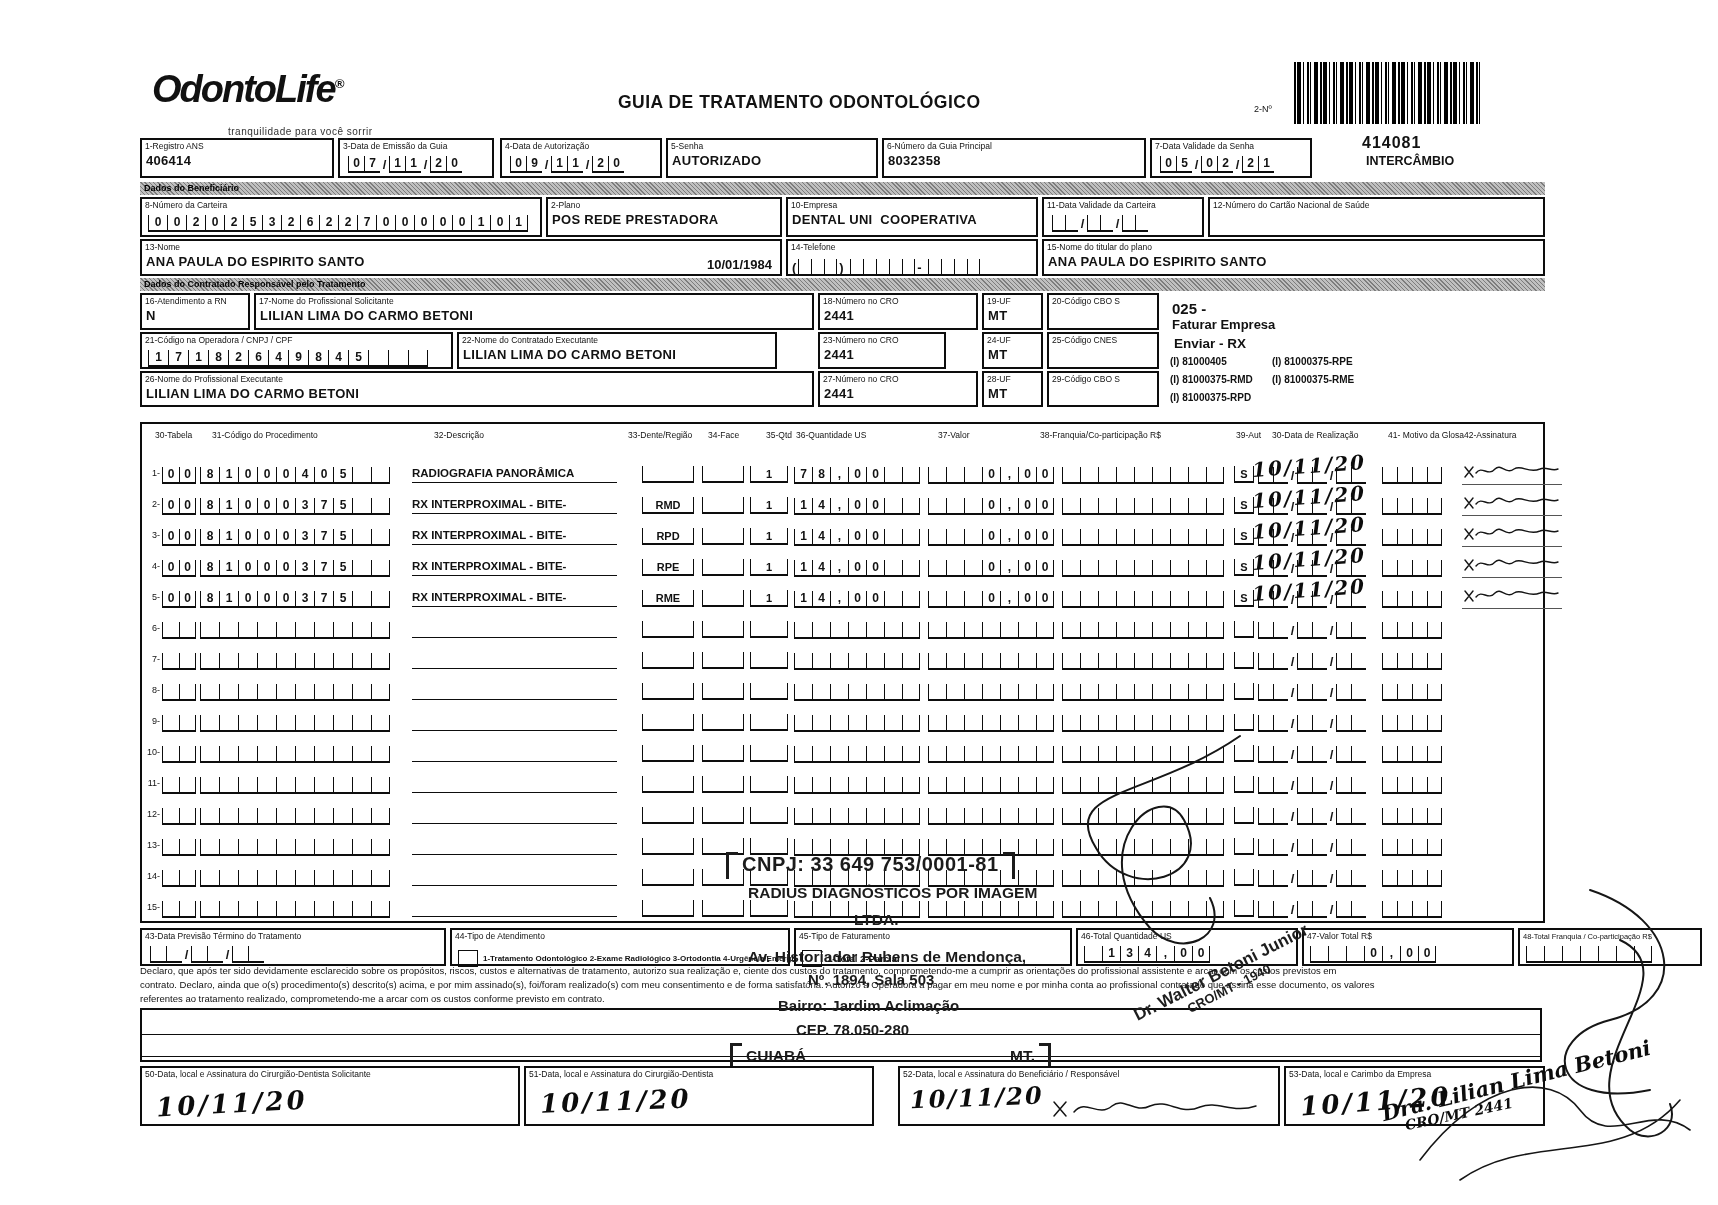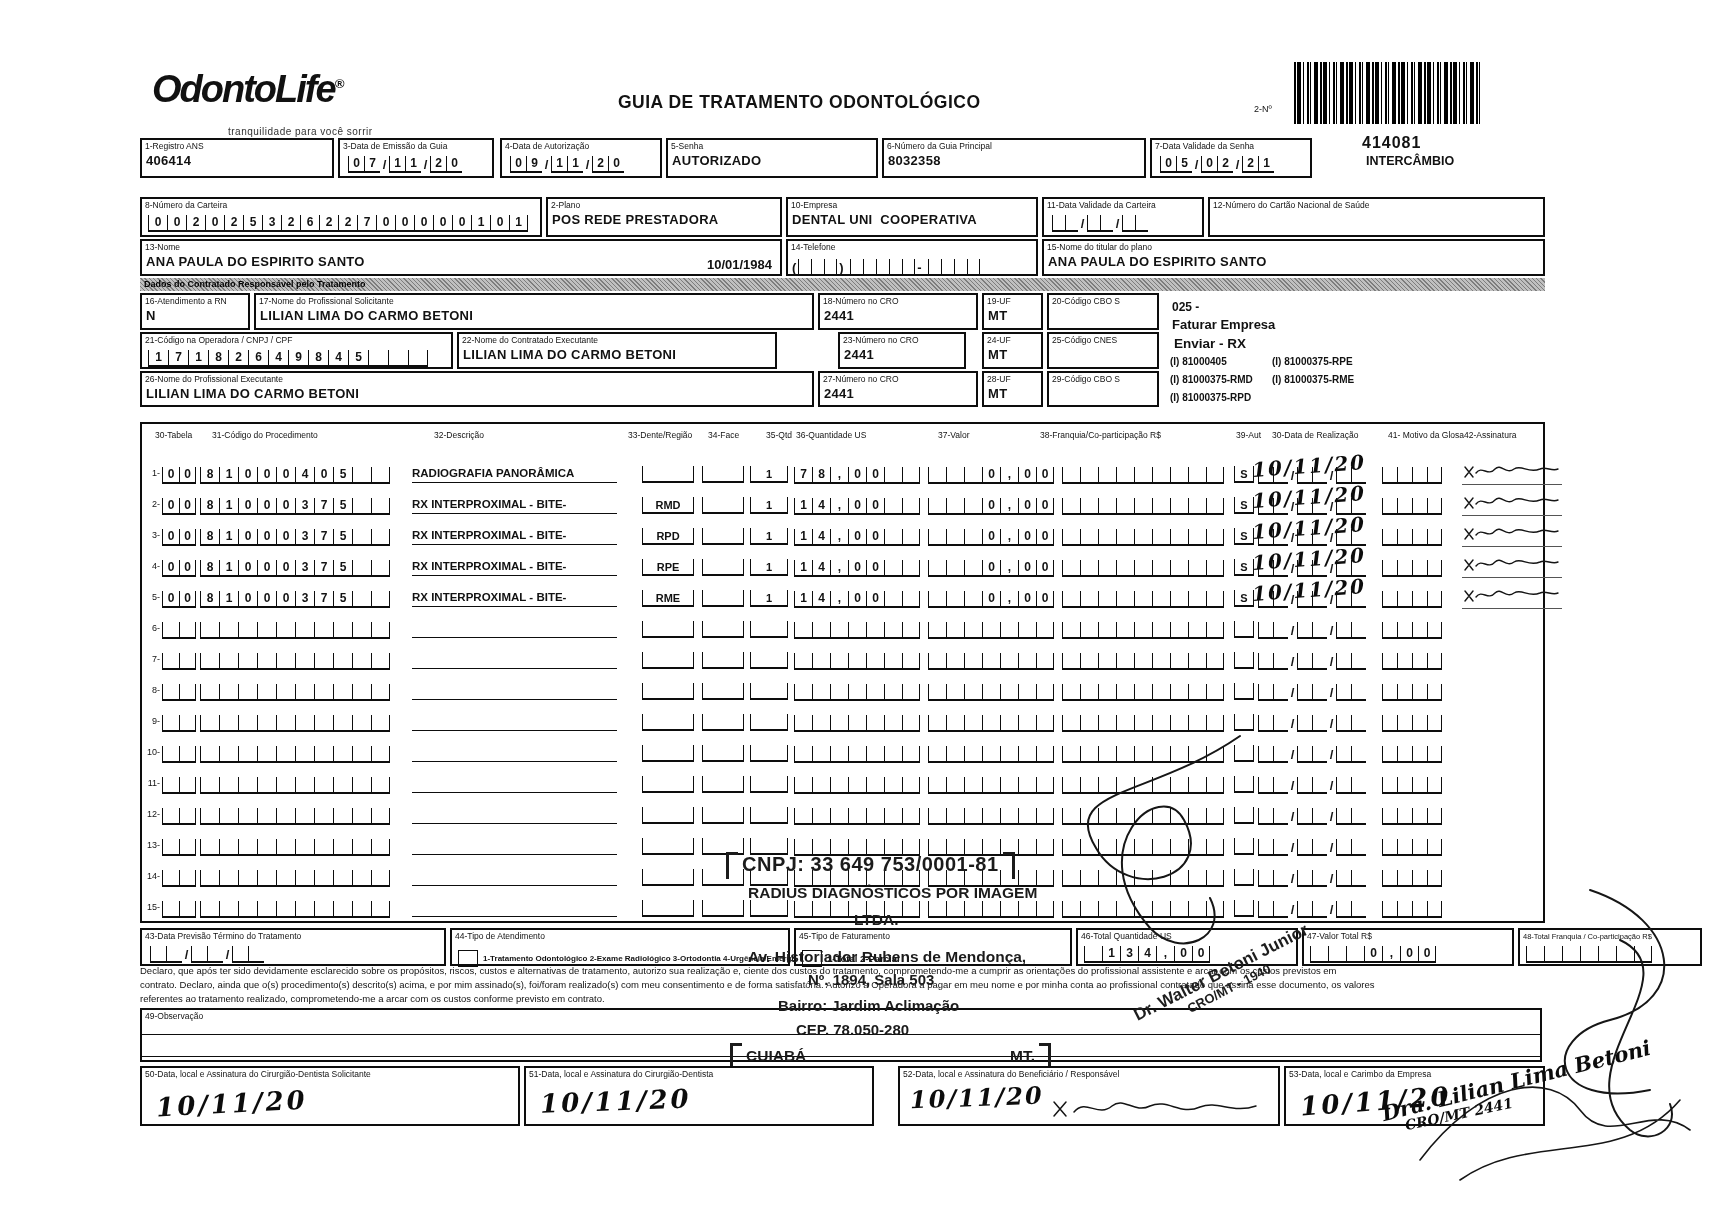--- a/index.html
+++ b/index.html
@@ -113,20 +113,21 @@
   </div>
   <div class="fbox" style="left:882px;top:138px;width:264px;height:40px">
     <span class="lbl">6-Número da Guia Principal</span>
     <span class="val">8032358</span>
   </div>
   <div class="fbox" style="left:1150px;top:138px;width:162px;height:40px">
     <span class="lbl">7-Data Validade da Senha</span>
     <span class="dcomb"><span class="cb" style="width: 16px;">0</span><span class="cb" style="width: 16px;">5</span><span class="sep">/</span><span class="cb" style="width: 16px;">0</span><span class="cb" style="width: 16px;">2</span><span class="sep">/</span><span class="cb" style="width: 16px;">2</span><span class="cb" style="width: 16px;">1</span></span>
   </div>
 
+  <div class="secbar" style="top:182px">Dados do Beneficiário</div>
 
   <div class="fbox" style="left:140px;top:197px;width:402px;height:40px">
     <span class="lbl">8-Número da Carteira</span>
     <span class="comb"><span class="cb" style="width: 19px;">0</span><span class="cb" style="width: 19px;">0</span><span class="cb" style="width: 19px;">2</span><span class="cb" style="width: 19px;">0</span><span class="cb" style="width: 19px;">2</span><span class="cb" style="width: 19px;">5</span><span class="cb" style="width: 19px;">3</span><span class="cb" style="width: 19px;">2</span><span class="cb" style="width: 19px;">6</span><span class="cb" style="width: 19px;">2</span><span class="cb" style="width: 19px;">2</span><span class="cb" style="width: 19px;">7</span><span class="cb" style="width: 19px;">0</span><span class="cb" style="width: 19px;">0</span><span class="cb" style="width: 19px;">0</span><span class="cb" style="width: 19px;">0</span><span class="cb" style="width: 19px;">0</span><span class="cb" style="width: 19px;">1</span><span class="cb" style="width: 19px;">0</span><span class="cb" style="width: 19px;">1</span></span>
   </div>
   <div class="fbox" style="left:546px;top:197px;width:236px;height:40px">
     <span class="lbl">2-Plano</span>
     <span class="val">POS REDE PRESTADORA</span>
   </div>
   <div class="fbox" style="left:786px;top:197px;width:252px;height:40px">
@@ -173,32 +174,32 @@
     <span class="lbl">18-Número no CRO</span>
     <span class="val">2441</span>
   </div>
   <div class="fbox" style="left:982px;top:293px;width:61px;height:37px">
     <span class="lbl">19-UF</span>
     <span class="val">MT</span>
   </div>
   <div class="fbox" style="left:1047px;top:293px;width:112px;height:37px">
     <span class="lbl">20-Código CBO S</span>
   </div>
-  <div class="note" style="left:1172px;top:300px;font-size:12px">025 -</div>
+  <div class="note" style="left:1172px;top:300px;font-size:15px">025 -</div>
   <div class="note" style="left:1172px;top:317px;font-size:13px">Faturar Empresa</div>
 
   <div class="fbox" style="left:140px;top:332px;width:313px;height:37px">
     <span class="lbl">21-Código na Operadora / CNPJ / CPF</span>
     <span class="comb"><span class="cb" style="width: 20px;">1</span><span class="cb" style="width: 20px;">7</span><span class="cb" style="width: 20px;">1</span><span class="cb" style="width: 20px;">8</span><span class="cb" style="width: 20px;">2</span><span class="cb" style="width: 20px;">6</span><span class="cb" style="width: 20px;">4</span><span class="cb" style="width: 20px;">9</span><span class="cb" style="width: 20px;">8</span><span class="cb" style="width: 20px;">4</span><span class="cb" style="width: 20px;">5</span><span class="cb" style="width: 20px;"></span><span class="cb" style="width: 20px;"></span><span class="cb" style="width: 20px;"></span></span>
   </div>
   <div class="fbox" style="left:457px;top:332px;width:320px;height:37px">
     <span class="lbl">22-Nome do Contratado Executante</span>
     <span class="val">LILIAN LIMA DO CARMO BETONI</span>
   </div>
-  <div class="fbox" style="left:838px;top:332px;width:128px;height:37px">
+  <div class="fbox" style="left:818px;top:332px;width:128px;height:37px">
     <span class="lbl">23-Número no CRO</span>
     <span class="val">2441</span>
   </div>
   <div class="fbox" style="left:982px;top:332px;width:61px;height:37px">
     <span class="lbl">24-UF</span>
     <span class="val">MT</span>
   </div>
   <div class="fbox" style="left:1047px;top:332px;width:112px;height:37px">
     <span class="lbl">25-Código CNES</span>
   </div>
@@ -534,21 +535,20 @@
     <span class="comb"><span class="cb" style="width: 18px;"></span><span class="cb" style="width: 18px;"></span><span class="cb" style="width: 18px;"></span><span class="cb" style="width: 18px;"></span><span class="cb" style="width: 18px;"></span><span class="cb" style="width: 18px;"></span><span class="cb" style="width: 18px;"></span></span>
   </div>
 
   <div class="decl">
     <div>Declaro, que após ter sido devidamente esclarecido sobre os propósitos, riscos, custos e alternativas de tratamento, autorizo sua realização e, ciente dos custos do tratamento, comprometendo-me a cumprir as orientações do profissional assistente e arcar com os custos previstos em</div>
     <div>contrato. Declaro, ainda que o(s) procedimento(s) descrito(s) acima, e por mim assinado(s), foi/foram realizado(s) com meu consentimento e de forma satisfatória. Autorizo a Operadora a pagar em meu nome e por minha conta ao profissional contratado que assina esse documento, os valores</div>
     <div>referentes ao tratamento realizado, comprometendo-me a arcar com os custos conforme previsto em contrato.</div>
   </div>
 
   <div class="fbox" style="left:140px;top:1008px;width:1402px;height:54px">
-    <span class="lbl">49-Observação</span>
     <span class="obsline" style="top:24px"></span>
     <span class="obsline" style="top:46px"></span>
   </div>
 
   <div class="stamp" style="left:678px;top:852px;font-size:20px;letter-spacing:.5px"><span class="brk brkL"></span><span>CNPJ: 33 649 753/0001-81</span><span class="brk brkR"></span></div>
   <div class="stamp" style="left:700px;top:884px;font-size:15.5px">RADIUS DIAGNÓSTICOS POR IMAGEM</div>
   <div class="stamp" style="left:806px;top:911px;font-size:15.5px">LTDA.</div>
   <div class="stamp" style="left:700px;top:948px;font-size:15.5px">Av. Historiador Rubens de Mendonça,</div>
   <div class="stamp" style="left:760px;top:971px;font-size:15px">Nº. 1894, Sala 503</div>
   <div class="stamp" style="left:730px;top:997px;font-size:15px">Bairro: Jardim Aclimação</div>

